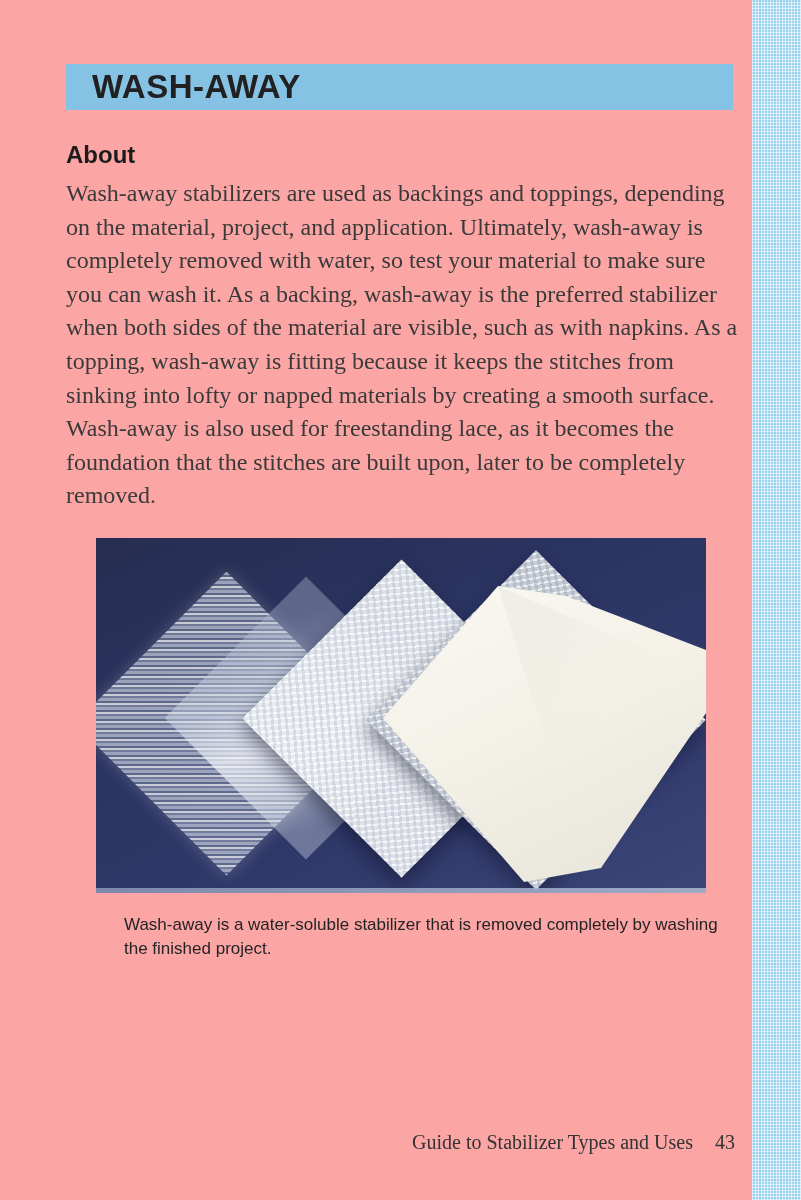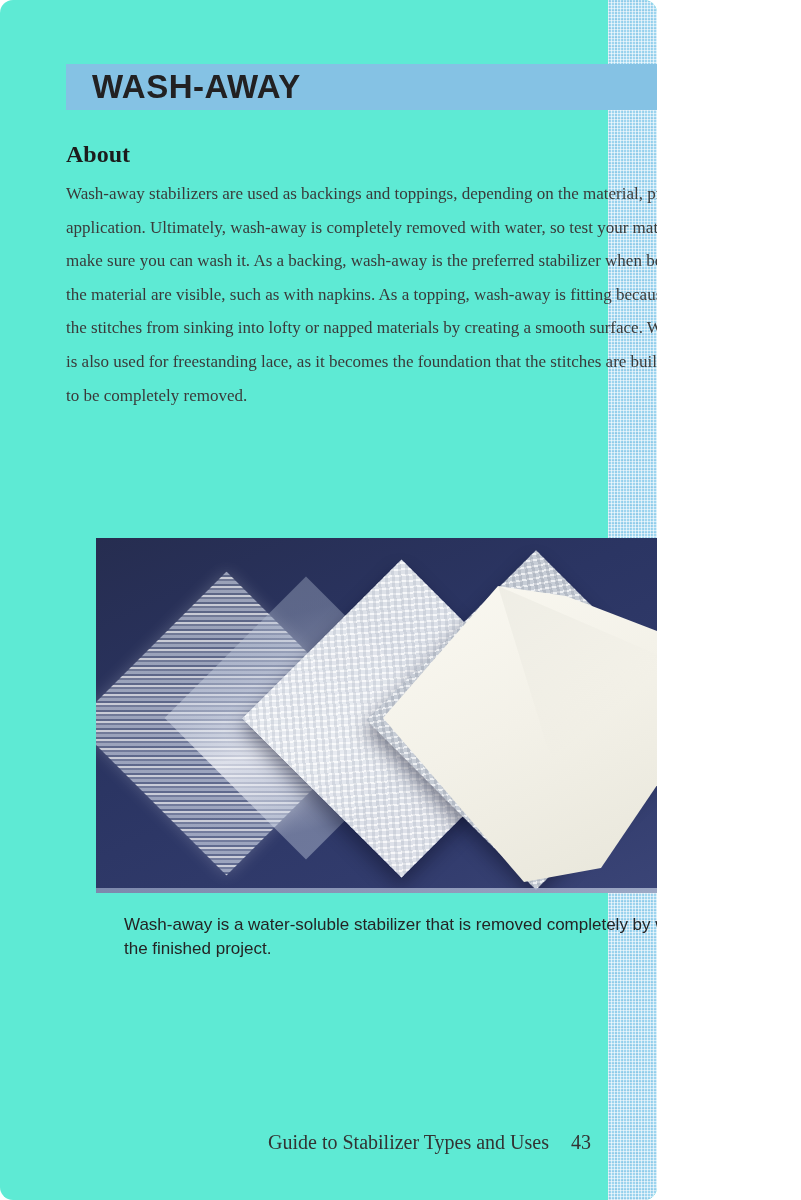--- a/index.html
+++ b/index.html
@@ -1,21 +1,20 @@
 <!DOCTYPE html>
 <html><head>
 <meta charset="utf-8">
 <style>
   * { margin:0; padding:0; box-sizing:border-box; }
   html,body { background:#ffffff; }
   .page {
-    position:relative; width:657px; height:1200px;
-    background:#5eead4; overflow:hidden;
+    position:relative; width:801px; height:1200px;
+    background:#fca5a5; overflow:hidden;
     font-family:"Liberation Serif", serif;
-    border-radius:13px;
   }
 
   
   .strip {
     position:absolute; top:0; right:0; width:49px; height:1200px;
     background-color:#9ed5ef;
     background-image:
       repeating-linear-gradient(90deg, rgba(255,255,255,.6) 0 1px, rgba(255,255,255,0) 1px 3px),
       repeating-linear-gradient(0deg, rgba(255,255,255,.55) 0 1px, rgba(255,255,255,0) 1px 3px),
       repeating-linear-gradient(0deg, rgba(120,185,220,.28) 0 2px, transparent 2px 9px),
@@ -28,28 +27,28 @@
     background:#85C2E4; display:flex; align-items:center;
   }
   .title-bar h1 {
     font-family:"Liberation Sans", sans-serif;
     font-weight:bold; font-size:33px; letter-spacing:.5px;
     color:#222122; padding-left:26px; line-height:46px;
   }
 
   .about-heading {
     position:absolute; left:66px; top:141px;
-    font-family:Liberation Serif, serif;
+    font-family:Liberation Sans, sans-serif;
     font-weight:bold; font-size:24px; color:#1c1c1c;
   }
 
   .about-body {
     position:absolute; left:66px; top:177px; width:674px;
     font-family:"Liberation Serif", serif;
-    font-size:17px; line-height:33.6px; color:#3a3a3a;
+    font-size:24px; line-height:33.6px; color:#3a3a3a;
   }
 
   
   .photo {
     position:absolute; left:96px; top:538px; width:610px; height:355px;
     background:linear-gradient(155deg,#262d50 0%,#2b3563 40%,#313b6c 72%,#3c4678 100%);
     overflow:hidden;
   }
   .sheet { position:absolute; transform:rotate(45deg); }
   .s1 {

